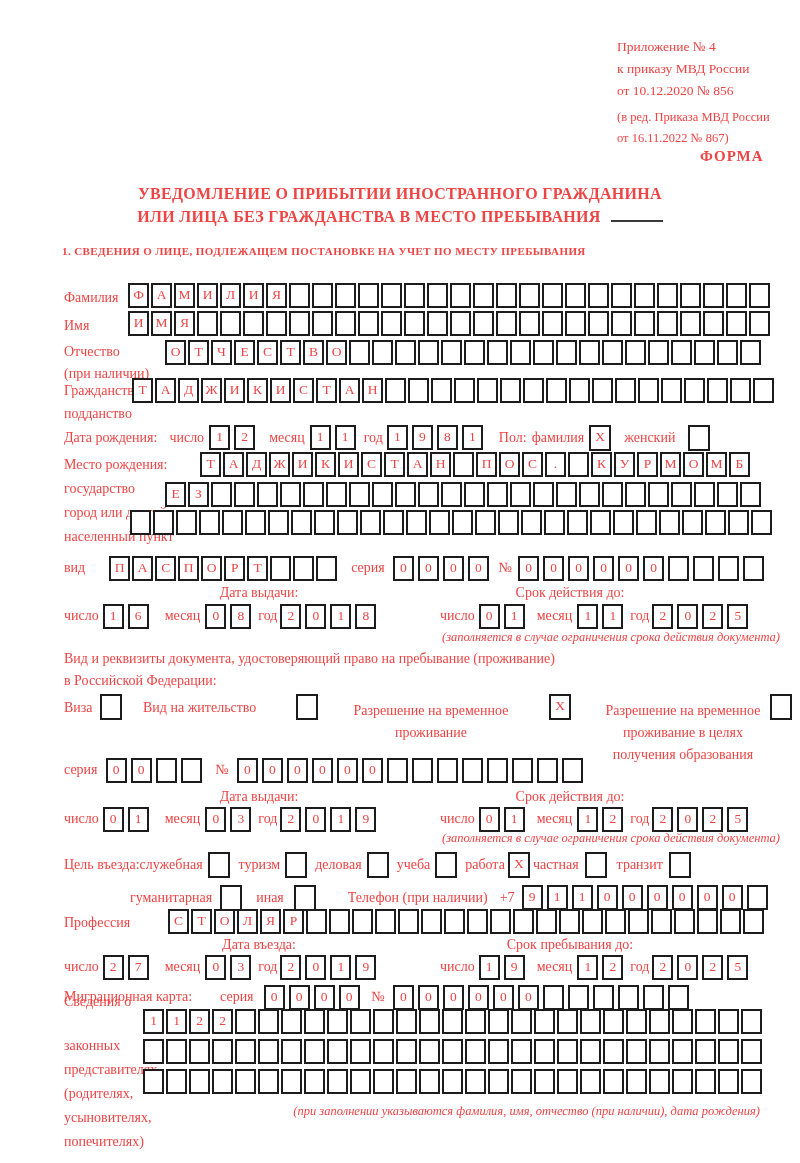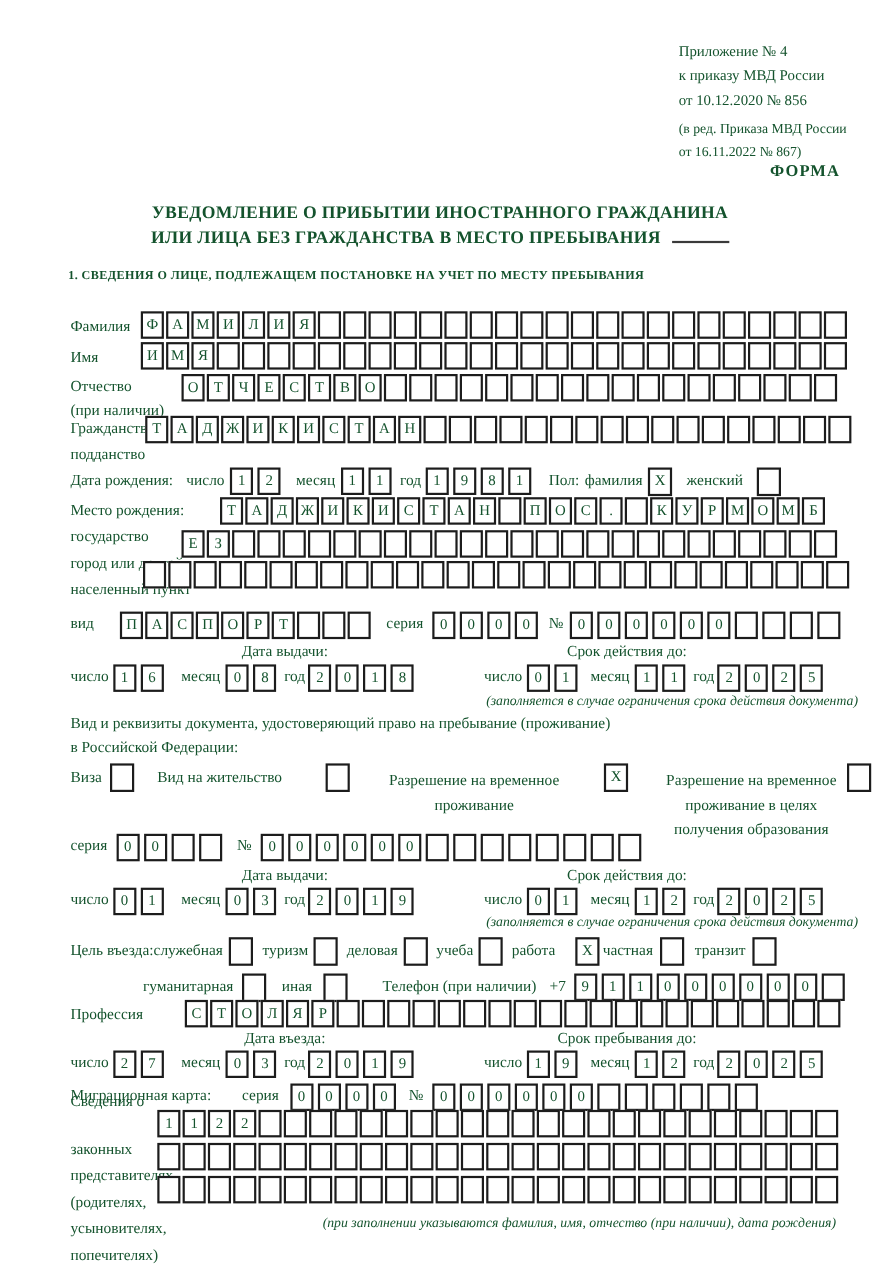--- a/index.html
+++ b/index.html
@@ -2,21 +2,21 @@
 <html><head>
 <meta charset="utf-8">
 <style>
   * { box-sizing: border-box; }
   html,body { margin:0; padding:0; background:#ffffff; }
   .page {
     position: relative;
     width: 800px; height: 1163px;
     background: #ffffff;
     font-family: "Liberation Serif", serif;
-    color: #14532d;
+    color: #ef4444;
     overflow: hidden;
   }
   .lbl { position:absolute; font-size:14px; white-space:nowrap; }
   .sm  { font-size:12.5px; }
   .ctr { text-align:center; }
   .grid { position:absolute; display:flex; white-space:nowrap; }
   .cell {
     flex:none; width:21px; height:25px;
     border:2px solid #1c1c1c; margin-right:2px;
     text-align:center; font-size:13.5px; line-height:20px;
@@ -497,21 +497,21 @@
         <span class="cell"></span>
       </span>
     <span style="margin-right:5px">деловая</span>
     <span class="igrid checkbox" style="margin-right:8px">
         <span class="cell"></span>
       </span>
     <span style="margin-right:5px">учеба</span>
     <span class="igrid checkbox" style="margin-right:8px">
         <span class="cell"></span>
       </span>
-    <span style="margin-right:18px">работа</span>
+    <span style="margin-right:3px">работа</span>
     <span class="igrid checkbox" style="margin-right:3px">
         <span class="cell">X</span>
       </span>
     <span style="margin-right:6px">частная</span>
     <span class="igrid checkbox" style="margin-right:10px">
         <span class="cell"></span>
       </span>
     <span style="margin-right:6px">транзит</span>
     <span class="igrid checkbox">
         <span class="cell"></span>

